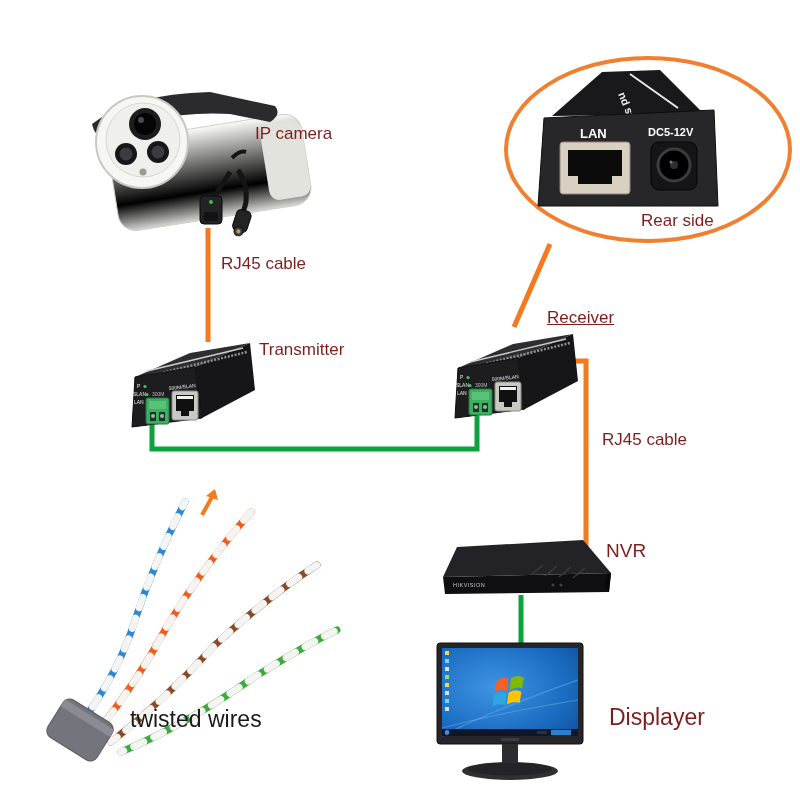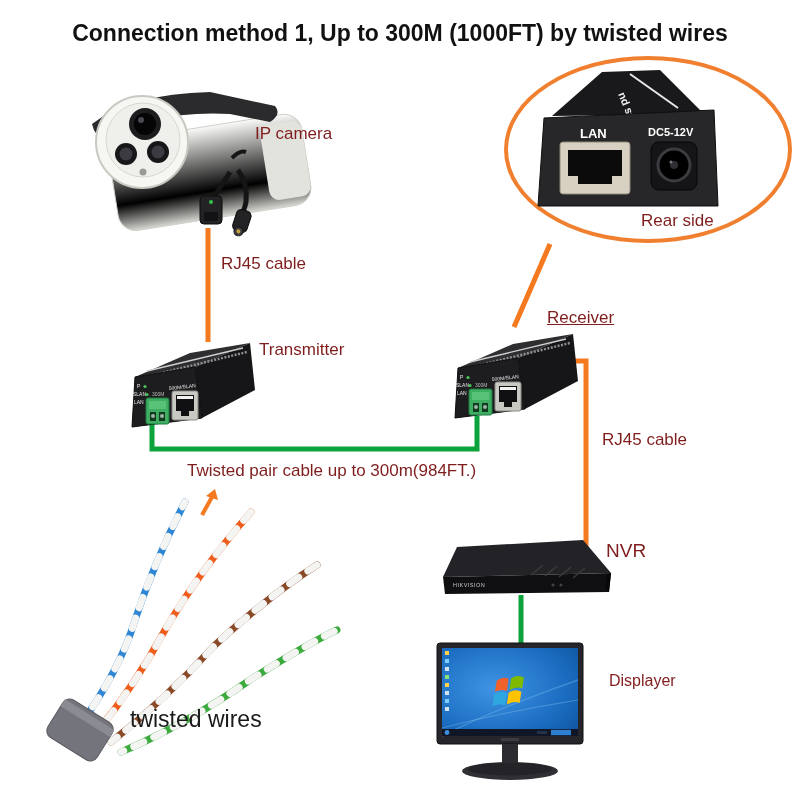--- a/index.html
+++ b/index.html
@@ -11,21 +11,20 @@
   .blabel{color:#1a1a1a;font-size:23px;white-space:nowrap;}
   .inset-ellipse{left:504px;top:56px;width:288px;height:187px;border:4px solid #F08030;border-radius:50%;box-sizing:border-box;}
   svg{display:block;}
   .cables{left:0;top:0;pointer-events:none;}
 </style>
 </head>
 <body>
 
 <div class="stage">
 
-  <div class="abs title">Connection method 1, Up to 300M (1000FT) by twisted wires</div>
 
   <svg class="abs" style="left:70px;top:80px;" width="250" height="165" viewBox="0 0 250 165">
     <defs>
       <linearGradient id="camBody" x1="0" y1="0" x2="0" y2="1">
         <stop offset="0" stop-color="#fbfbf9"></stop>
           <stop offset="0.7" stop-color="#ececе8"></stop>
         <stop offset="1" stop-color="#d9d9d4"></stop>
       </linearGradient>
     </defs>
 
@@ -168,21 +167,20 @@
     </g>
     <g>
       <rect x="47" y="56" width="26" height="29" rx="2" fill="#c9c9c3" stroke="#8b8b85"></rect>
       <path d="M51,60 L69,60 L69,76 L64,76 L64,81 L56,81 L56,76 L51,76 Z" fill="#101012"></path>
       <rect x="52" y="61" width="16" height="3" fill="#f2f2ee"></rect>
     </g>
   </svg>
   <div class="abs olabel" style="left:547px;top:308px;text-decoration:underline;">Receiver</div>
 
   <div class="abs olabel" style="left:221px;top:254px;">RJ45 cable</div>
-  <div class="abs olabel" style="left:187px;top:461px;">Twisted pair cable up to 300m(984FT.)</div>
   <div class="abs olabel" style="left:602px;top:430px;">RJ45 cable</div>
 
   <svg class="abs" style="left:25px;top:480px;" width="320" height="300" viewBox="0 0 320 300">
     <g stroke-linecap="round" fill="none">
 
       <g>
         <path d="M55,245 Q95,190 110,140 Q130,80 160,22" stroke="#2e86d4" stroke-width="7"></path>
         <path d="M55,245 Q95,190 110,140 Q130,80 160,22" stroke="#f4f4f2" stroke-width="7" stroke-dasharray="11 11"></path>
       </g>
 
@@ -264,15 +262,15 @@
       <rect x="118" y="89.8" width="20" height="5.4" fill="#2f7fd0"></rect>
       <rect x="104" y="91" width="10" height="3" fill="#24314a"></rect>
     </g>
 
     <rect x="68" y="98" width="18" height="3" fill="#3c3c42"></rect>
 
     <rect x="69" y="104" width="16" height="24" fill="#2c2c30"></rect>
     <ellipse cx="77" cy="131" rx="48" ry="9" fill="#303034"></ellipse>
     <ellipse cx="77" cy="129" rx="42" ry="6.5" fill="#242428"></ellipse>
   </svg>
-  <div class="abs olabel" style="left:609px;top:672px;font-size:16px;">Displayer</div>
+  <div class="abs olabel" style="left:609px;top:704px;font-size:23px;">Displayer</div>
 
 </div>
 
 </body></html>

